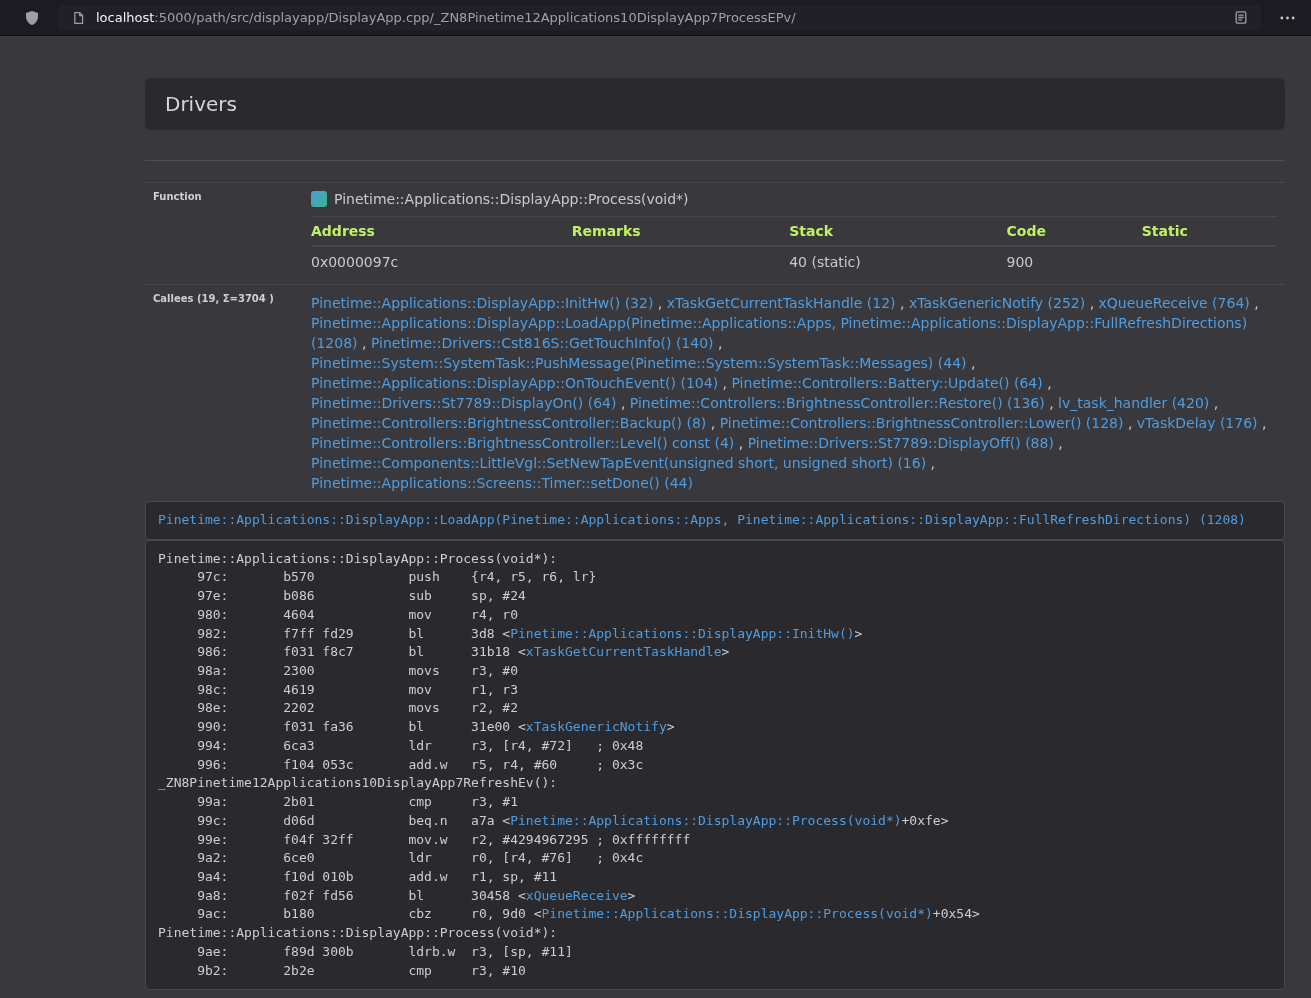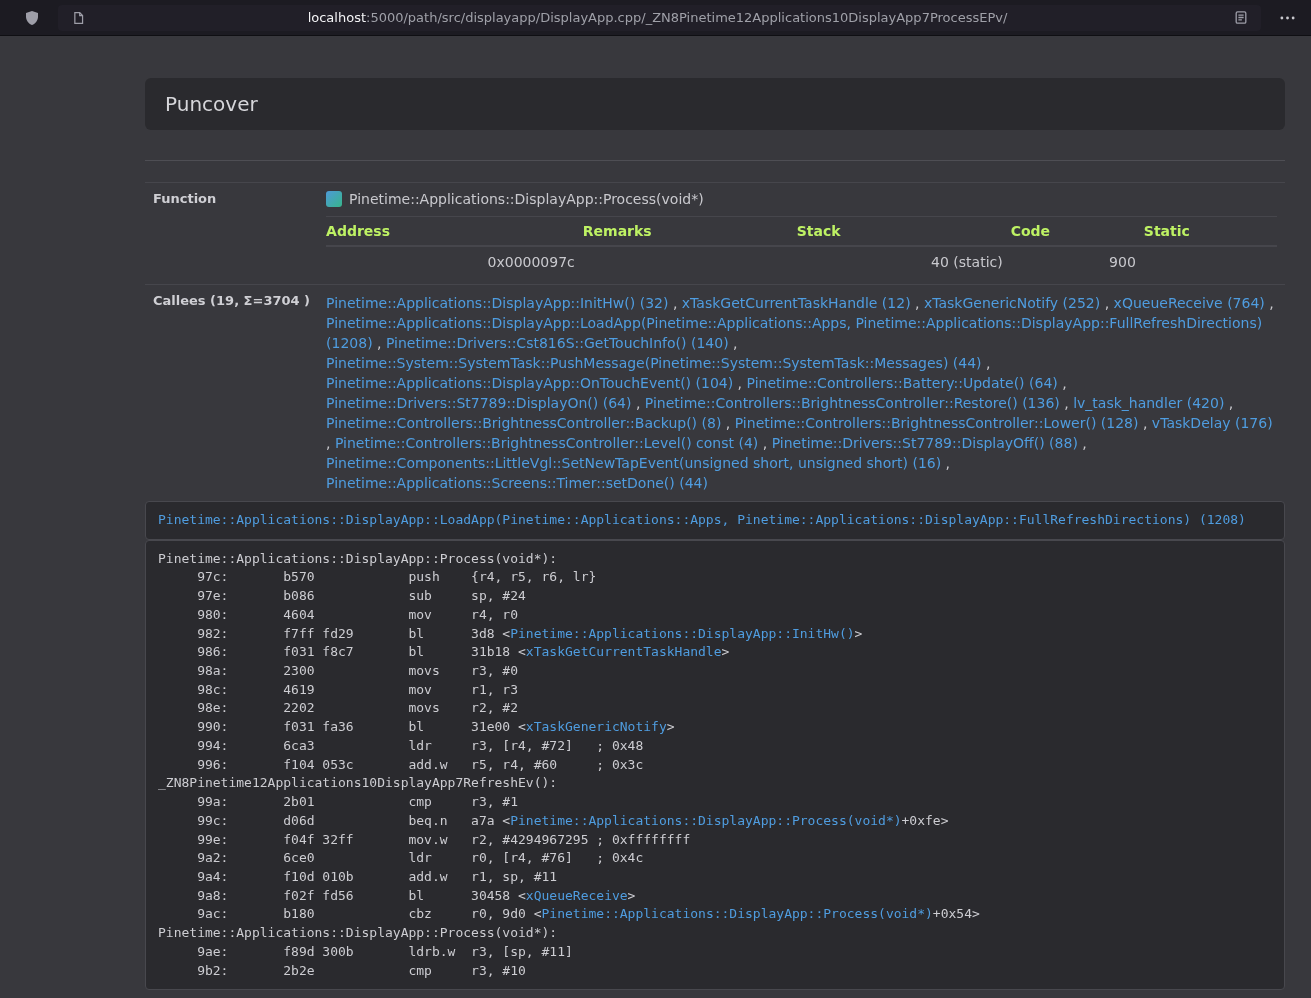--- a/index.html
+++ b/index.html
@@ -22,21 +22,21 @@
     display: flex; align-items: center; justify-content: center;
     border-radius: 4px; cursor: pointer;
   }
   .urlbar {
     flex: 1; height: 26px; background: #211f28; border-radius: 4px;
     display: flex; align-items: center; gap: 8px; padding: 0 6px 0 10px; margin: 0 4px;
     min-width: 0;
   }
   .url-text {
     flex: 1; font-size: 13px; color: #9fa0a8;
-    white-space: nowrap; overflow: hidden; text-overflow: clip; text-align: center;
+    white-space: nowrap; overflow: hidden; text-overflow: clip;
   }
   .url-host { color: #f4f4f6; }
 
   
   .container { width: 1140px; margin-left: 145px; padding-top: 42px; }
 
   .jumbotron { background: #2a2a2e; border-radius: 6px; padding: 14px 20px; }
   .jumbotron h1 { margin: 0; font-size: 20px; font-weight: 500; color: #d6d6da; }
 
   hr.rule { border: none; border-top: 1px solid #4e4e54; margin: 30px 0 21px; }
@@ -50,36 +50,36 @@
   
   table.info { width: 100%; border-collapse: collapse; margin-top: 12px; }
   table.info > tbody > tr > th,
   table.info > tbody > tr > td {
     border-top: 1px solid #46464c;
     text-align: left; vertical-align: top;
     padding: 8px;
   }
   table.info > tbody > tr > th {
     width: 158px; font-weight: bold; color: #cfcfd4;
-    font-size: 13px; white-space: nowrap;
+    font-size: 10px; white-space: nowrap;
   }
   .fn-line { display: flex; align-items: center; gap: 7px; line-height: 16px; }
   .fn-icon {
     width: 16px; height: 16px; flex: none; border-radius: 3px;
     background: linear-gradient(135deg, #4e9ad8 0%, #37b58b 100%);
   }
 
   
   table.stats { width: 100%; border-collapse: collapse; margin-top: 9px; }
   table.stats th {
     border-top: 1px solid #46464c; border-bottom: 2px solid #46464c;
     font-weight: bold; color: #bef264; text-align: left;
     padding: 6px 8px 6px 0;
   }
-  table.stats td { padding: 7px 8px 6px 0; text-align: right; }
+  table.stats td { padding: 7px 8px 6px 0; }
   table.stats .c1 { width: 27%; }
   table.stats .c2 { width: 22.5%; }
   table.stats .c3 { width: 22.5%; }
   table.stats .c4 { width: 14%; }
   table.stats .c5 { width: 14%; }
 
   .callees { line-height: 20px; }
   .callees .csep { color: #c9c9ce; }
 
   
@@ -121,21 +121,21 @@
         <circle cx="2" cy="2" r="1.5"></circle>
         <circle cx="8" cy="2" r="1.5"></circle>
         <circle cx="14" cy="2" r="1.5"></circle>
       </svg>
   </span>
 </header>
 
 <div class="container">
 
   <div class="jumbotron">
-    <h1>Puncover</h1>
+    <h1>Drivers</h1>
   </div>
 
   <hr class="rule">
 
 
   <table class="info">
     <tbody>
       <tr>
         <th>Function</th>
         <td>

